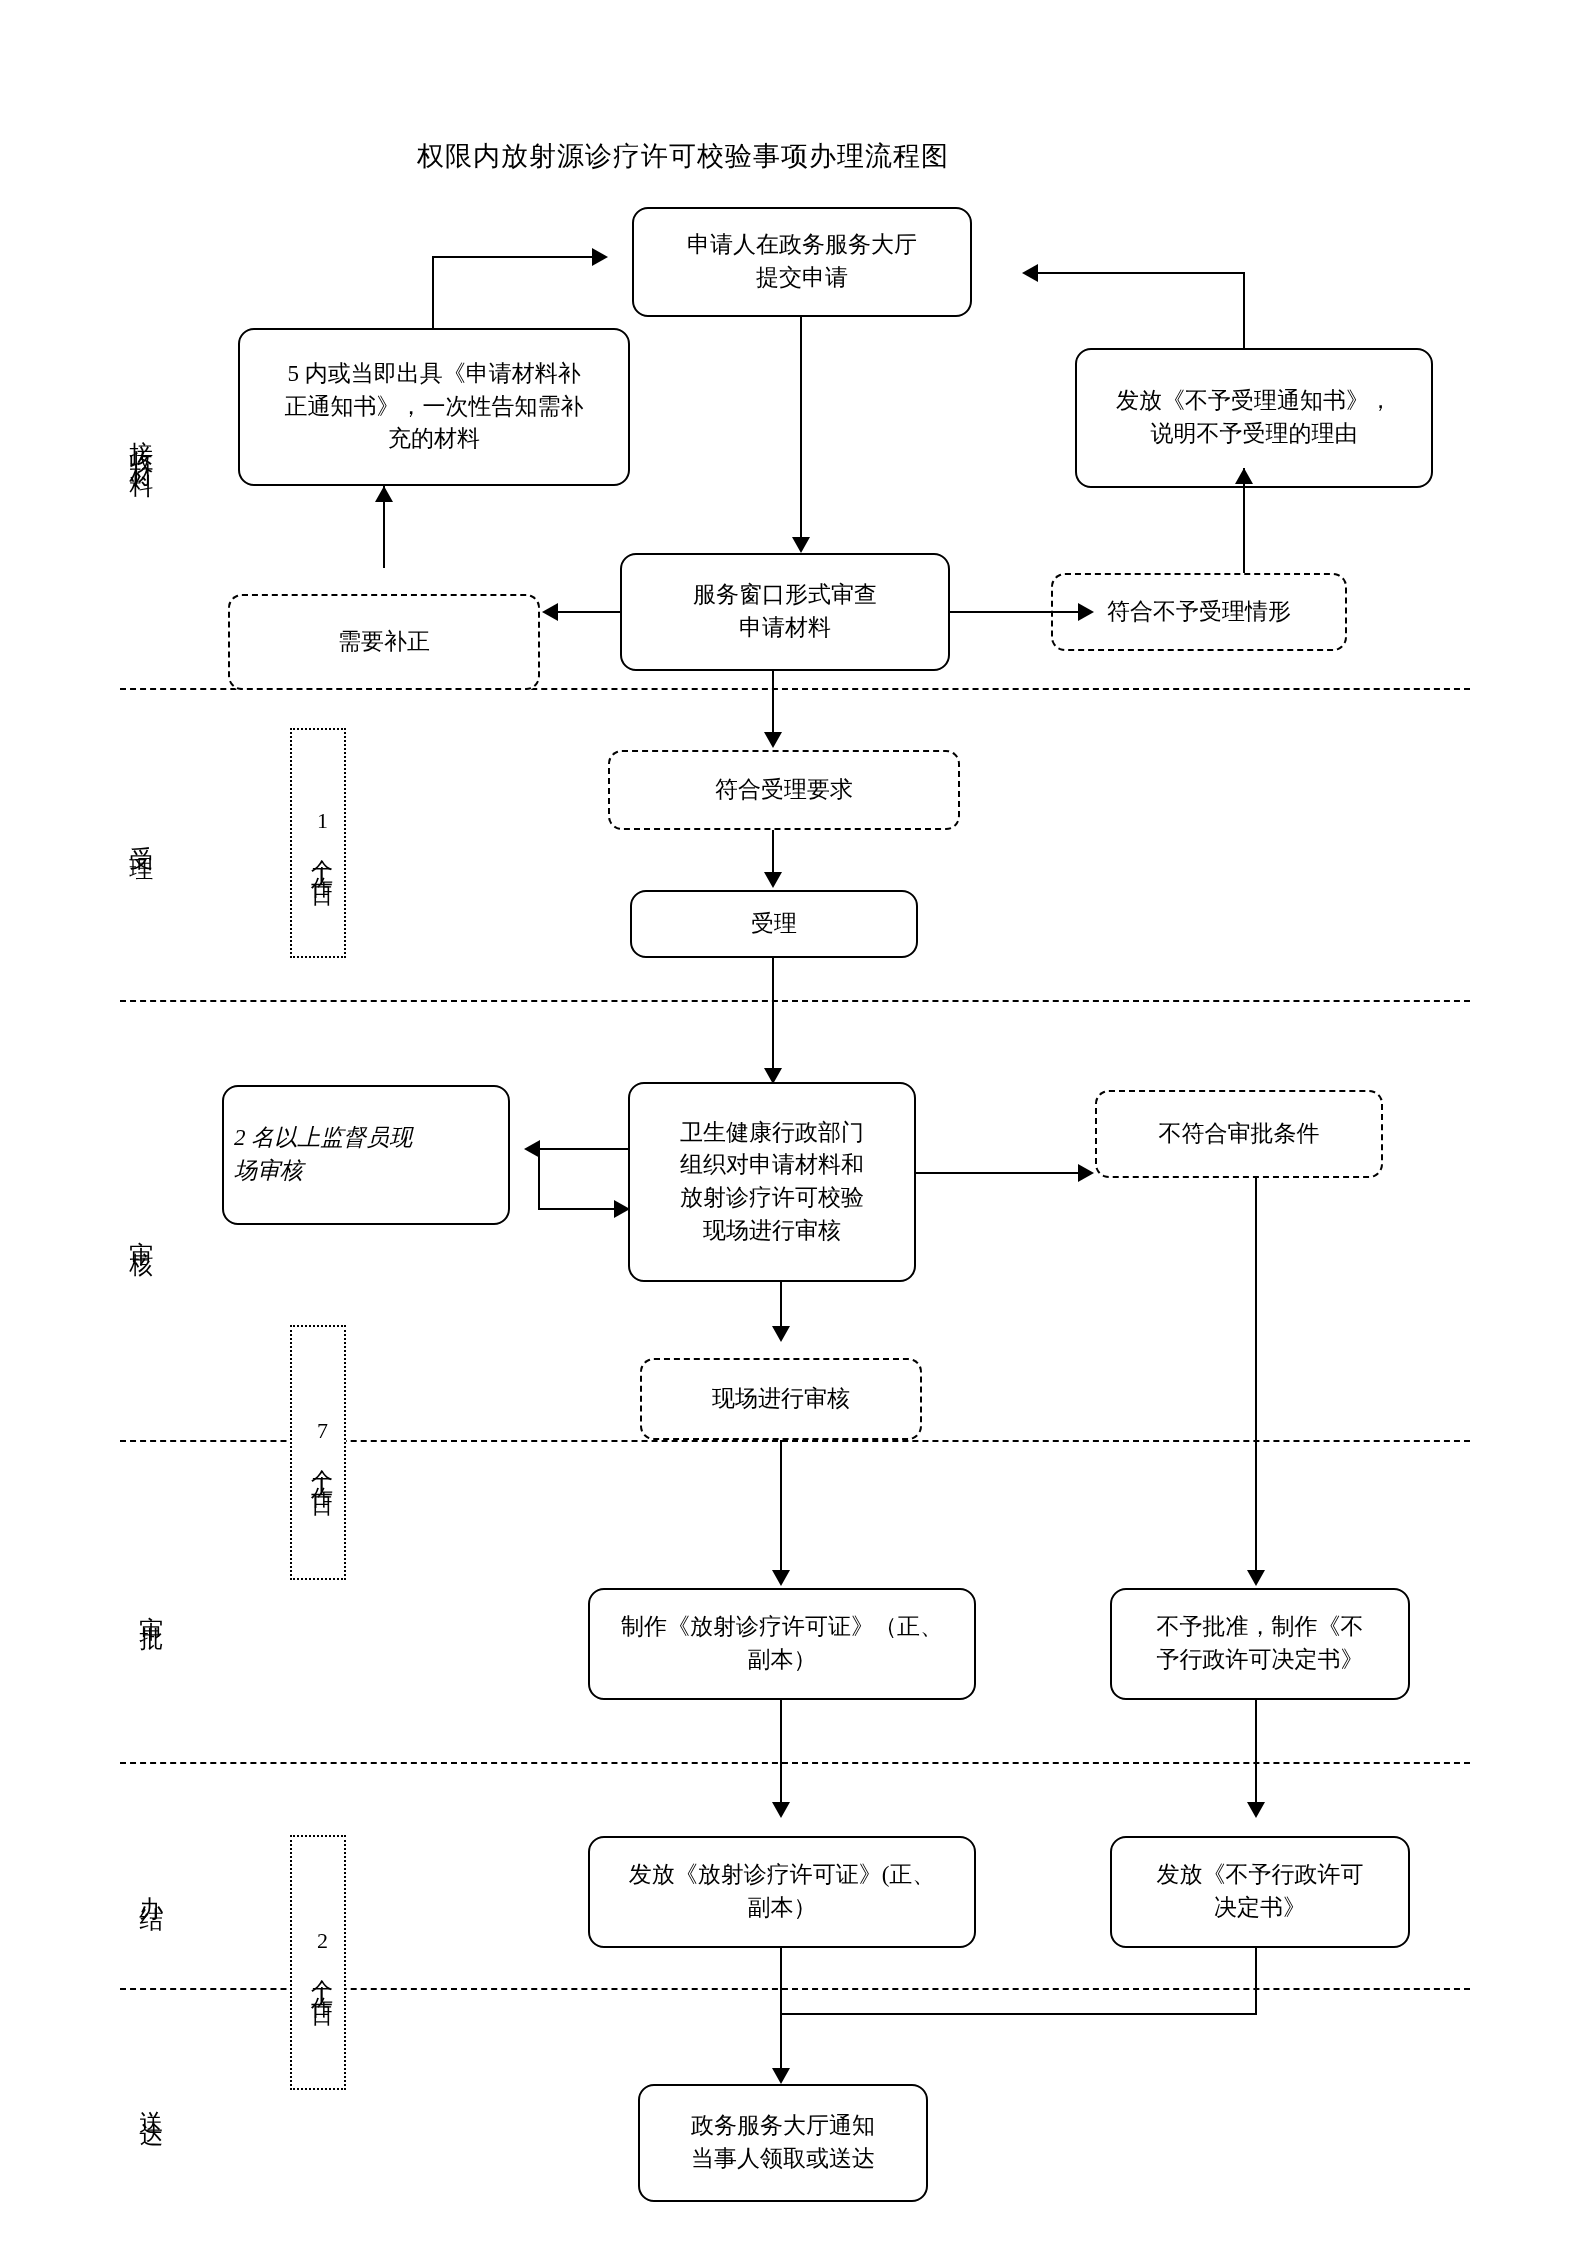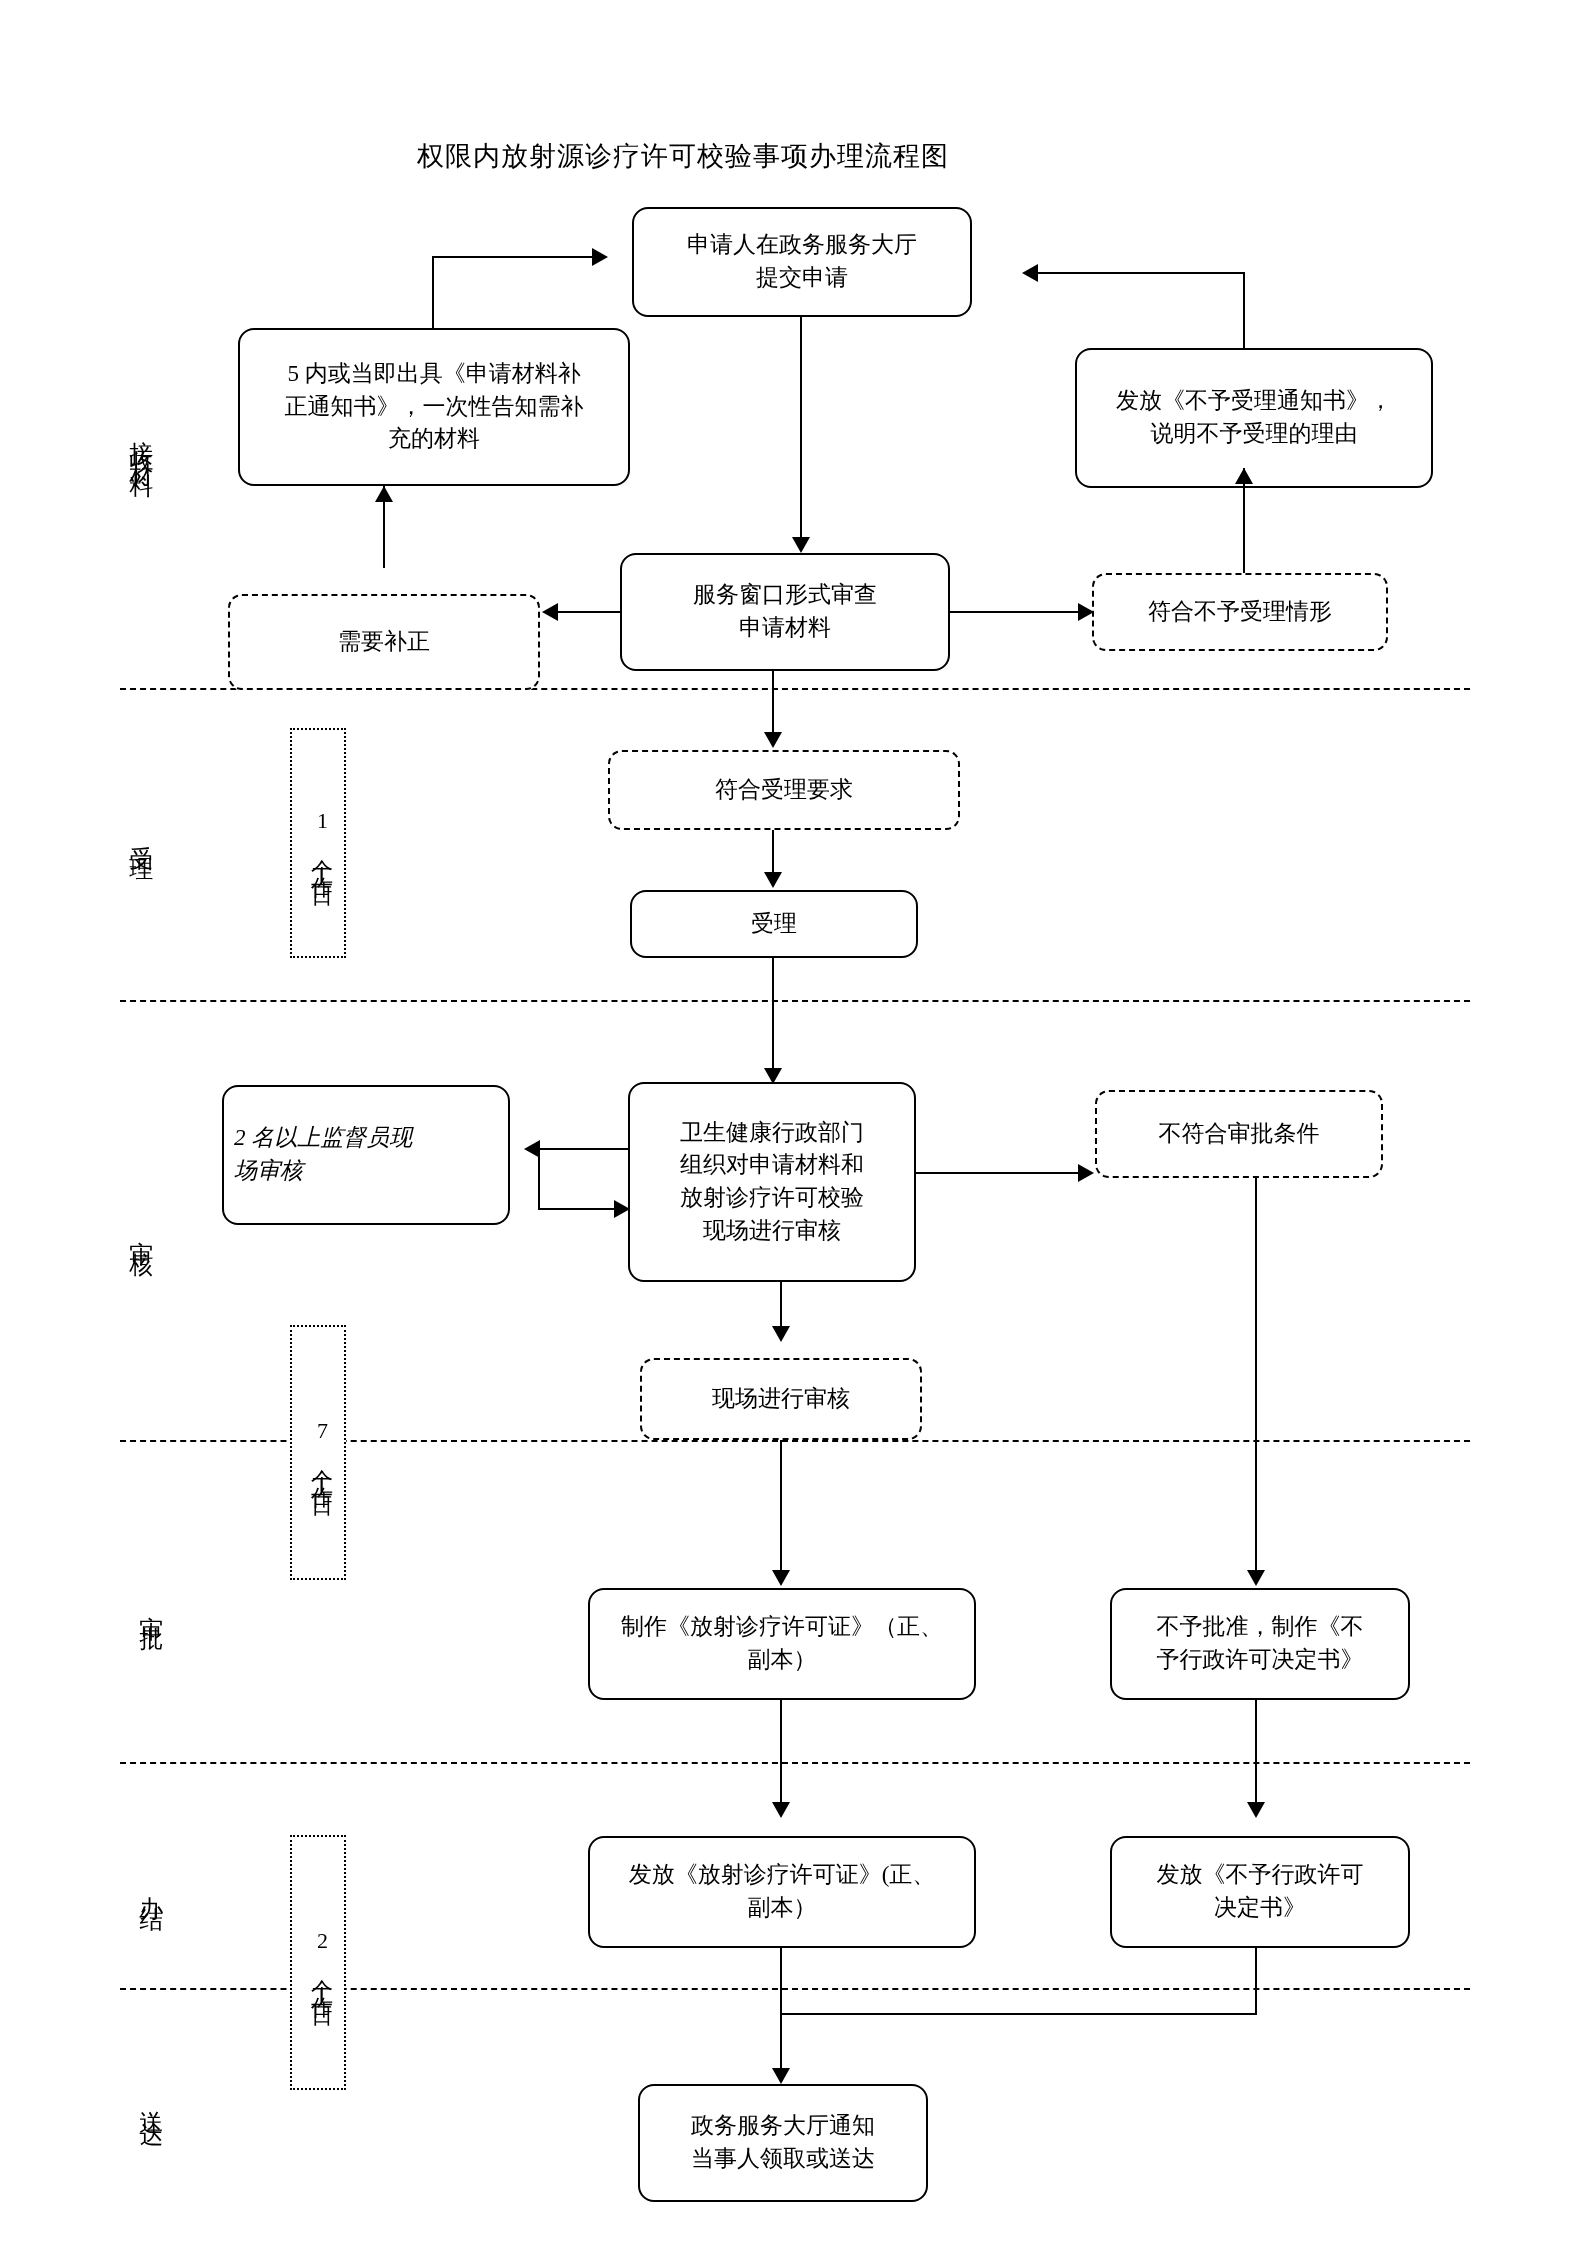--- a/index.html
+++ b/index.html
@@ -99,21 +99,21 @@
   </div>
 
   <div class="node dashed" style="left:228px;top:594px;width:312px;height:96px;">
     <span>需要补正</span>
   </div>
 
   <div class="node solid" style="left:620px;top:553px;width:330px;height:118px;">
     <span>服务窗口形式审查<br>申请材料</span>
   </div>
 
-  <div class="node dashed" style="left:1092px;top:573px;width:296px;height:78px;">
+  <div class="node dashed" style="left:1051px;top:573px;width:296px;height:78px;">
     <span>符合不予受理情形</span>
   </div>
 
   <div class="ln v" style="left:800px;top:317px;height:220px;"></div>
   <div class="ah ah-d" style="left:792px;top:537px;"></div>
 
   <div class="ln v" style="left:432px;top:256px;height:74px;"></div>
   <div class="ln h" style="left:432px;top:256px;width:160px;"></div>
   <div class="ah ah-r" style="left:592px;top:248px;"></div>
 

